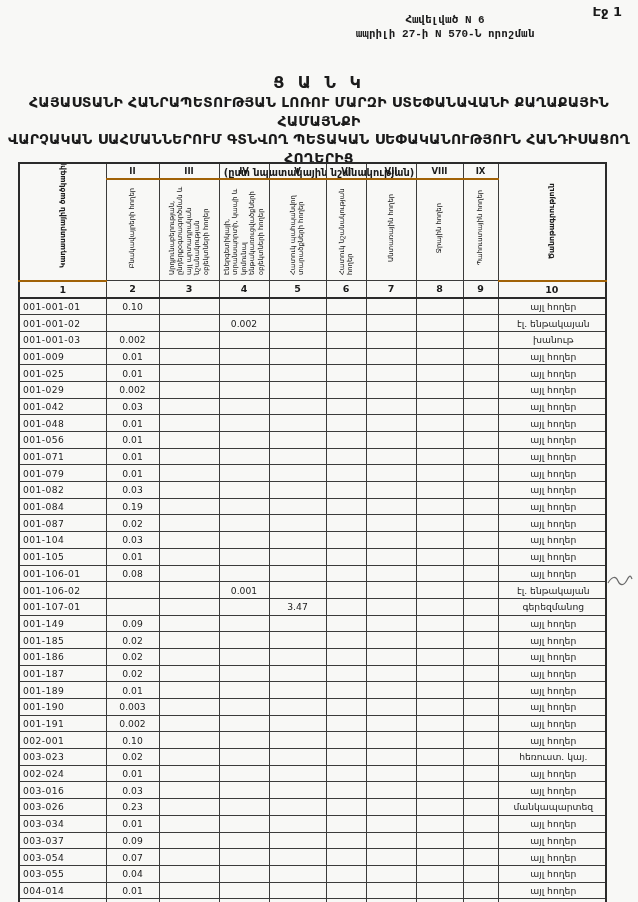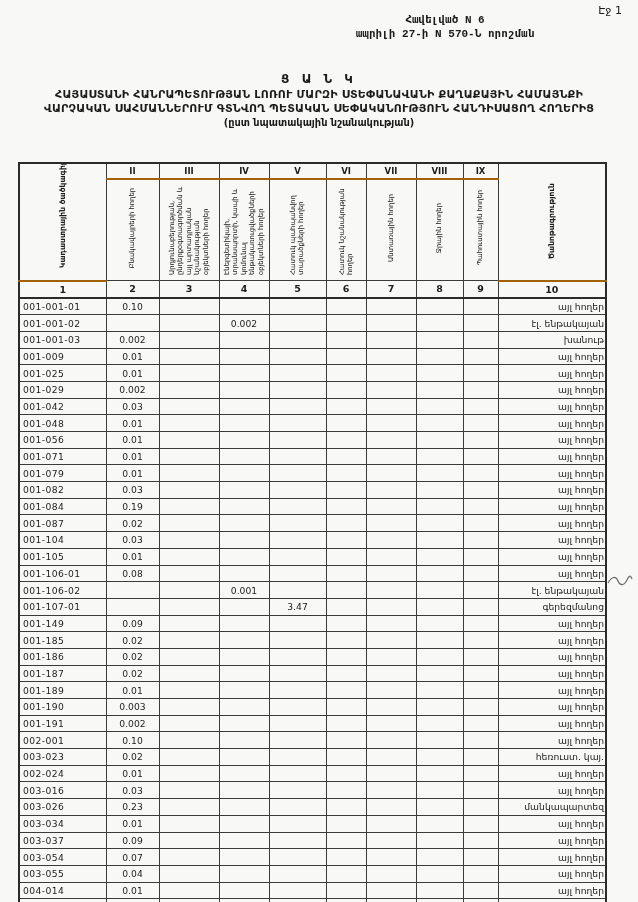--- a/index.html
+++ b/index.html
@@ -2,48 +2,48 @@
 <html><head>
 <meta charset="utf-8">
 <style>
   html,body{margin:0;padding:0;}
   body{
     width:638px;height:902px;position:relative;overflow:hidden;
     background:#f8f8f6;color:#1b1b1b;
     font-family:"DejaVu Sans", sans-serif;
     -webkit-font-smoothing:none;
   }
-  .page-label{position:absolute;top:4px;right:16px;font-size:11px;font-weight:normal;}
+  .page-label{position:absolute;top:4px;right:16px;font-size:13px;font-weight:bold;}
   .annex-block{position:absolute;top:13px;left:260px;right:8px;text-align:center;
     font-size:11px;font-weight:bold;line-height:1.3;font-family:Liberation Mono, monospace;}
   .title-block{position:absolute;top:72px;left:0;right:0;text-align:center;
     font-weight:bold;line-height:1.32;}
-  .title-main{font-size:12px;letter-spacing:4px;}
-  .title-line{font-size:11px;letter-spacing:0.2px;}
+  .title-main{font-size:16px;letter-spacing:4px;}
+  .title-line{font-size:14px;letter-spacing:0.2px;}
   .title-sub{font-size:9.8px;}
 
   table.list{
     position:absolute;left:18px;top:162px;width:587px;
     border-collapse:collapse;table-layout:fixed;
     border:2px solid #2b2b2b;
   }
   table.list td{border:1px solid #3b3b3b;overflow:hidden;white-space:nowrap;}
   tr.numeral-row td{height:12px;font-size:8.5px;text-align:center;
     border-bottom:2px solid #a16207;font-weight:bold;}
   tr.label-row td{height:97px;vertical-align:middle;text-align:center;padding:1px 0;
     white-space:normal;}
   .vlabel{writing-mode:vertical-rl;transform:rotate(180deg);display:inline-block;
     font-size:6.8px;line-height:1.25;max-height:94px;text-align:left;}
   .vlabel.big{font-size:7.6px;}
   tr.number-row td{height:13px;font-size:9.5px;font-weight:bold;text-align:center;
     border-bottom:2px solid #2b2b2b;}
   tbody.data td{height:13.7px;font-size:9.2px;}
   td.cell-code{text-align:left;padding-left:3px;letter-spacing:0.4px;margin-top:22px;}
   td.cell-value{text-align:center;}
-  td.cell-note{text-align:right;padding-left:4px;}
+  td.cell-note{text-align:center;padding-left:4px;}
   .scribble{position:absolute;left:606px;top:572px;}
 </style>
 </head>
 <body>
 
 <div class="page-label">Էջ 1</div>
 
 <div class="annex-block">
   <div>Հավելված N 6</div>
   <div>ապրիլի 27-ի N 570-Ն որոշման</div>

